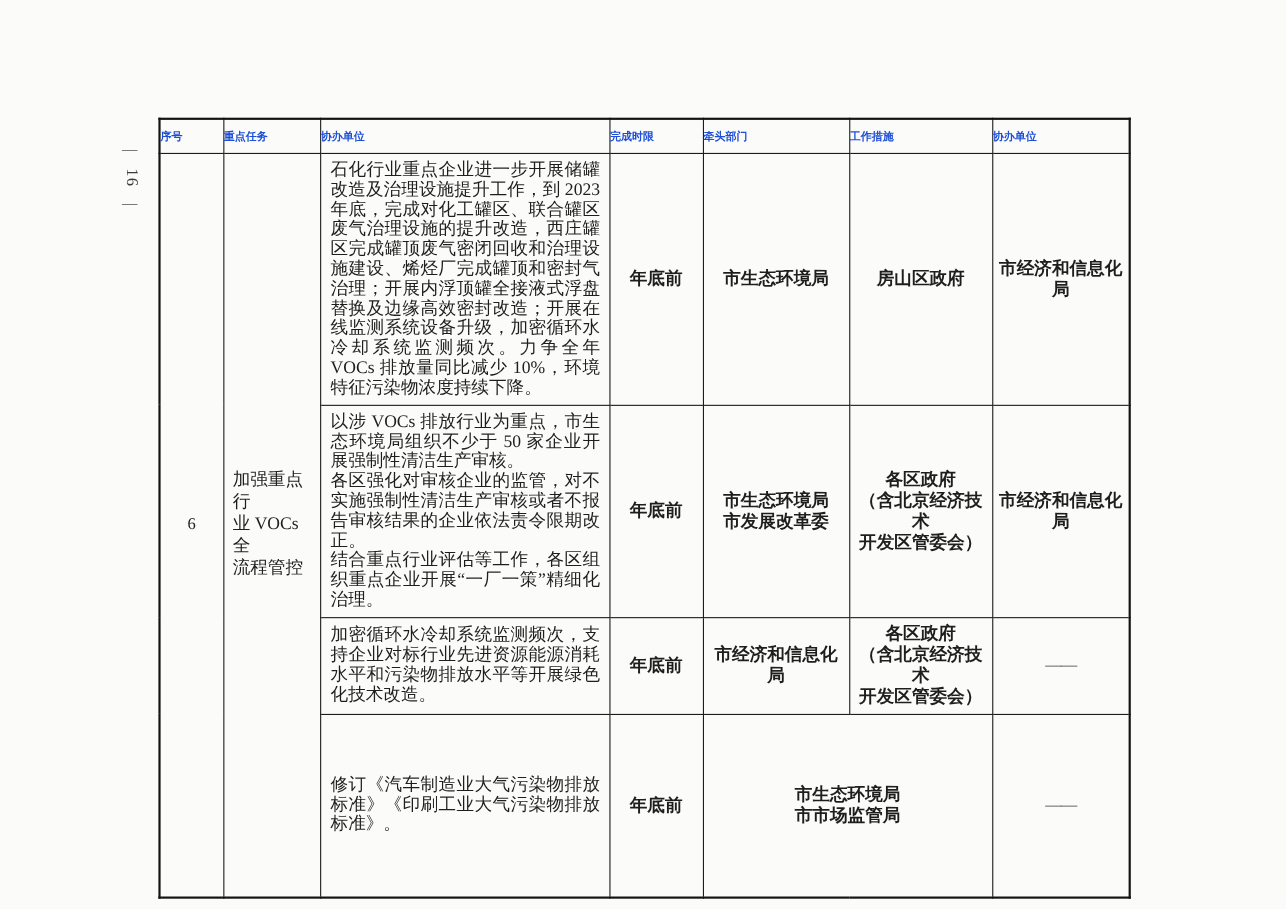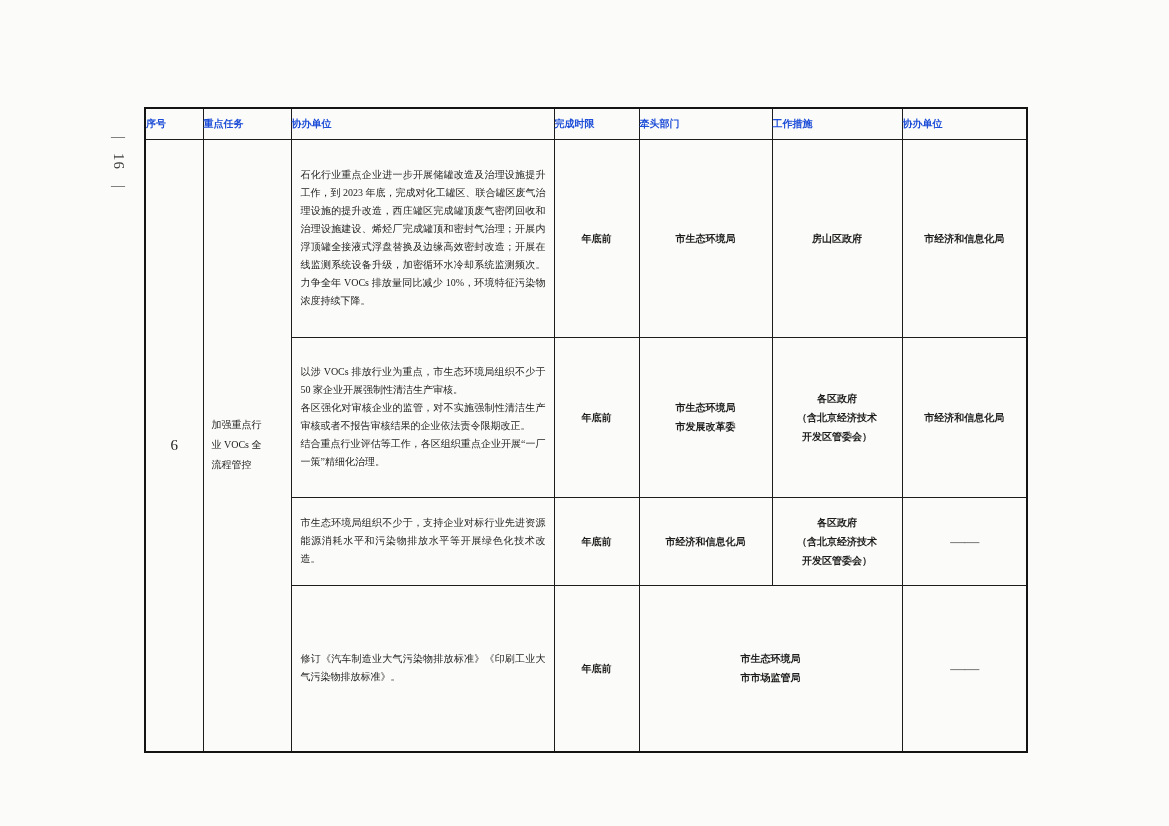--- a/index.html
+++ b/index.html
@@ -24,21 +24,21 @@
   }
 
   table.doc-table {
     position:absolute; left:144px; top:107px; width:882px;
     border-collapse:collapse; table-layout:fixed;
     border:2px solid #141414;
   }
   .doc-table th, .doc-table td {
     border:1px solid #1c1c1c;
     vertical-align:middle;
-    font-size:10px;
+    font-size:16px;
   }
   .doc-table th {
     height:31px;
     font-family:"Liberation Sans","DejaVu Sans",sans-serif;
     font-weight:700; font-size:10px; color:#1d4ed8;
     text-align:left; font-stretch:normal;
   }
   td.serial { text-align:center; font-size:15px; }
   td.task   { text-align:left; padding:16px 8px; line-height:20px; white-space:pre-line; }
   td.measure {
@@ -103,21 +103,21 @@
 结合重点行业评估等工作，各区组织重点企业开展“一厂一策”精细化治理。</td>
         <td class="c">年底前</td>
         <td class="c">市生态环境局
 市发展改革委</td>
         <td class="c">各区政府
 （含北京经济技术
 开发区管委会）</td>
         <td class="c">市经济和信息化局</td>
       </tr>
       <tr class="r3">
-        <td class="measure">市生态环境局组织不少于，支持企业对标行业先进资源能源消耗水平和污染物排放水平等开展绿色化技术改造。</td>
+        <td class="measure">加密循环水冷却系统监测频次，支持企业对标行业先进资源能源消耗水平和污染物排放水平等开展绿色化技术改造。</td>
         <td class="c">年底前</td>
         <td class="c">市经济和信息化局</td>
         <td class="c">各区政府
 （含北京经济技术
 开发区管委会）</td>
         <td class="c dash-cell">——</td>
       </tr>
       <tr class="r4">
         <td class="measure">修订《汽车制造业大气污染物排放标准》《印刷工业大气污染物排放标准》。</td>
         <td class="c">年底前</td>

